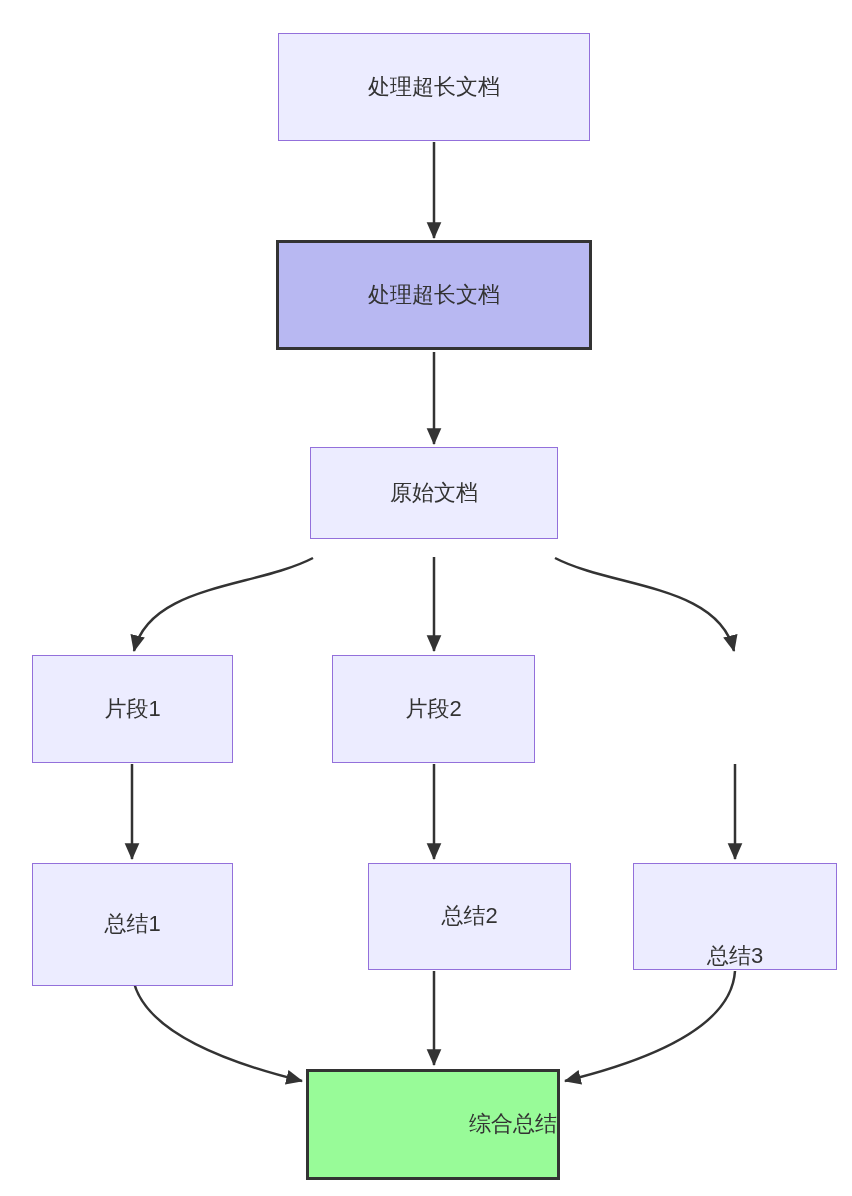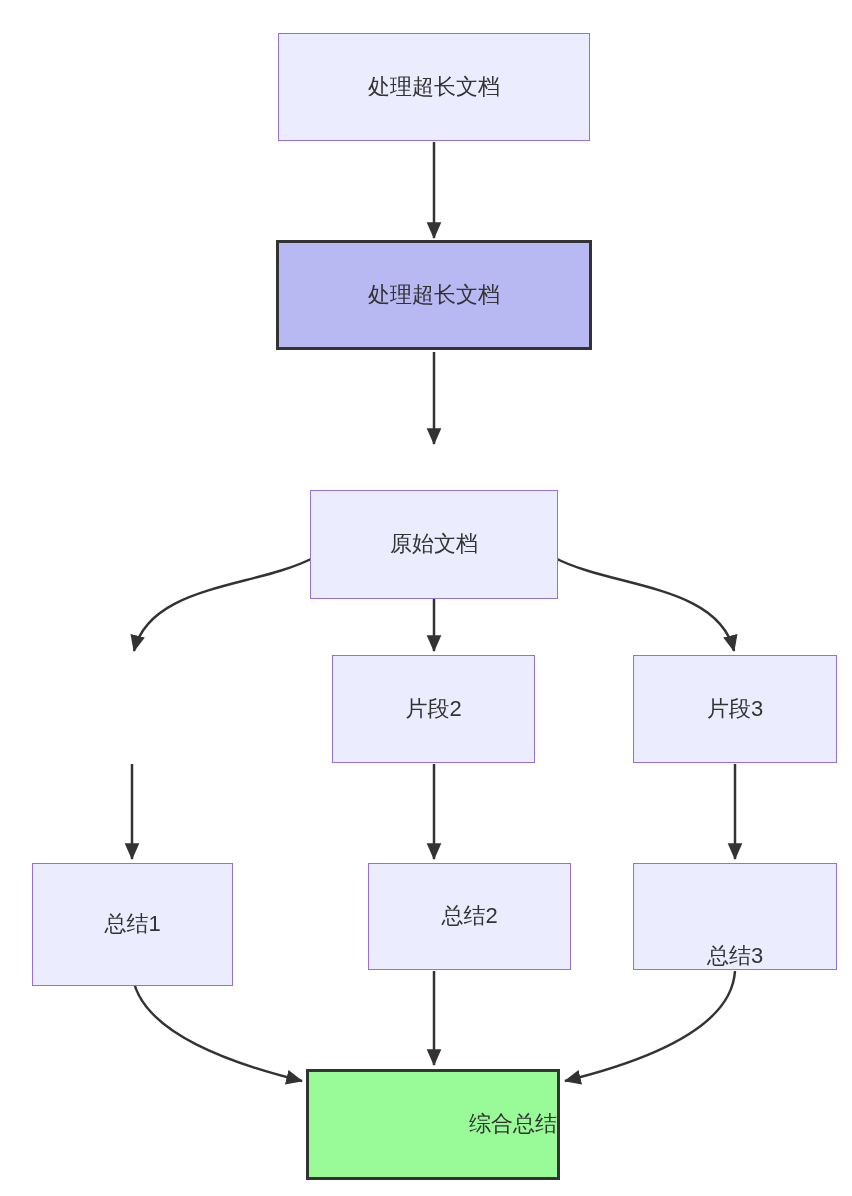--- a/index.html
+++ b/index.html
@@ -71,32 +71,32 @@
   </svg>
 
   <div class="node" style="left:278px; top:33px; width:312px; height:108px;">
     <span>处理超长文档</span>
   </div>
 
   <div class="node emphasis" style="left:276px; top:240px; width:316px; height:110px;">
     <span>处理超长文档</span>
   </div>
 
-  <div class="node" style="left:310px; top:447px; width:248px; height:109px;margin-top:43px;">
+  <div class="node" style="left:310px; top:447px; width:248px; height:92px;">
     <span>原始文档</span>
   </div>
 
+  <div class="node" style="left:32px; top:655px; width:201px; height:108px;">
+    <span>片段1</span>
+  </div>
 
   <div class="node" style="left:332px; top:655px; width:203px; height:108px;">
     <span>片段2</span>
   </div>
 
-  <div class="node" style="left:633px; top:655px; width:204px; height:108px;">
-    <span>片段3</span>
-  </div>
 
   <div class="node" style="left:32px; top:863px; width:201px; height:123px;">
     <span>总结1</span>
   </div>
 
   <div class="node" style="left:332px; top:863px; width:203px; height:107px;margin-left:36px;">
     <span>总结2</span>
   </div>
 
   <div class="node" style="left:633px; top:863px; width:204px; height:107px;align-items:flex-end;">

